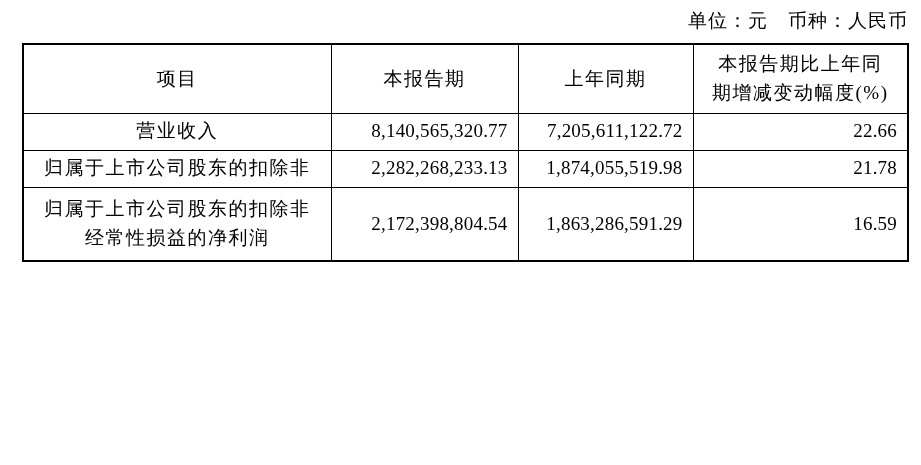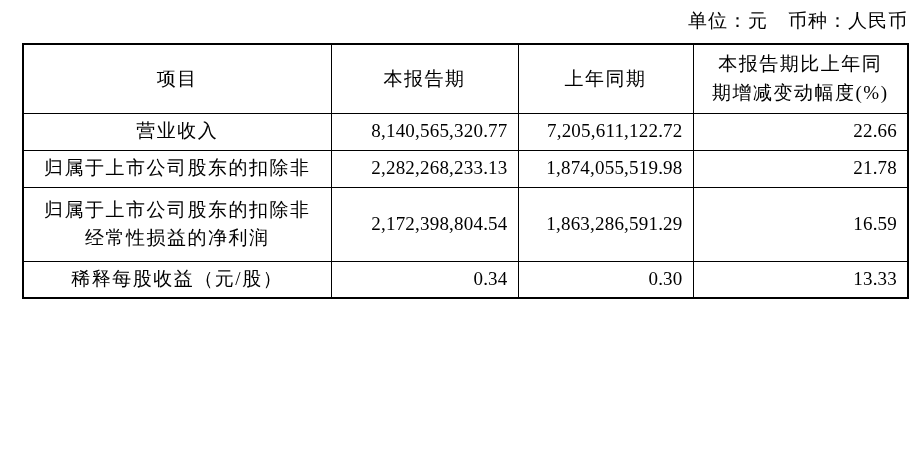--- a/index.html
+++ b/index.html
@@ -100,21 +100,15 @@
           <td class="num">1,874,055,519.98</td>
           <td class="num">21.78</td>
         </tr>
         <tr class="tall">
           <td class="item">归属于上市公司股东的扣除非
 经常性损益的净利润</td>
           <td class="num">2,172,398,804.54</td>
           <td class="num">1,863,286,591.29</td>
           <td class="num">16.59</td>
         </tr>
-        <tr>
-          <td class="item">稀释每股收益（元/股）</td>
-          <td class="num">0.34</td>
-          <td class="num">0.30</td>
-          <td class="num">13.33</td>
-        </tr>
       </tbody>
   </table>
 </div>
 
 </body></html>

